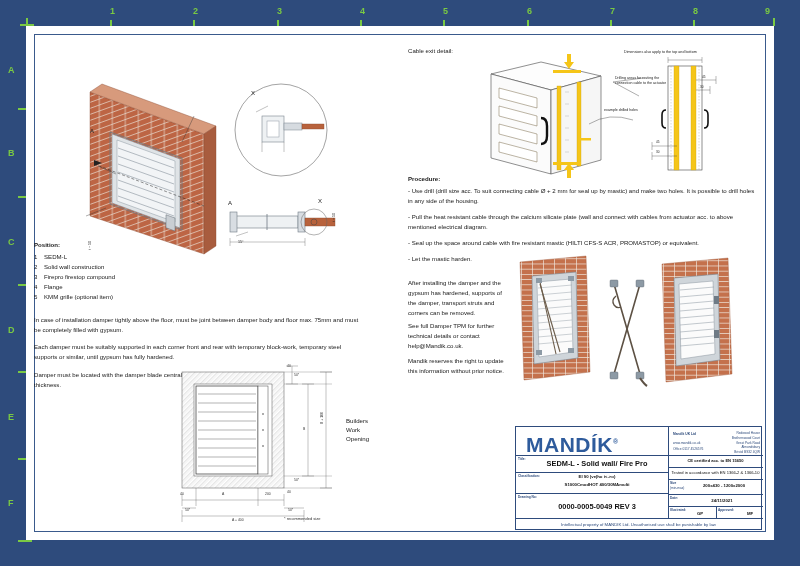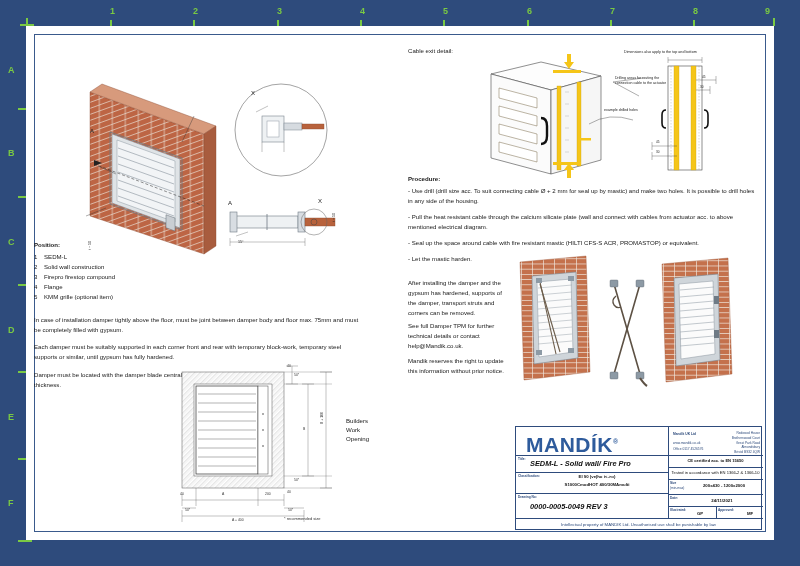--- a/index.html
+++ b/index.html
@@ -37,21 +37,21 @@
   .iso-wrap{position:absolute;}
   
   #titleblock{
     position:absolute;left:489px;top:400px;width:247px;height:104px;
     border:1.1px solid #2e4b7c;background:#fff;box-sizing:border-box;
   }
   .tb-row{position:absolute;box-sizing:border-box;}
   .tb-v{border-left:0.9px solid #2e4b7c;}
   .tb-h{border-top:0.9px solid #2e4b7c;}
   .tb-cap{position:absolute;font-size:3.2px;color:#2e4b7c;font-weight:bold;}
-  .tb-val{position:absolute;font-size:7.4px;color:#111;font-weight:bold;font-style:italic;}
+  .tb-val{position:absolute;font-size:7.4px;color:#111;font-weight:bold;text-align:center;}
   .tb-small{position:absolute;font-size:4.3px;color:#111;text-align:center;}
   .tb-addr{position:absolute;font-size:3.2px;color:#2e4b7c;line-height:1.5;text-align:right;}
   .tb-co{position:absolute;font-size:3.3px;color:#2e4b7c;line-height:1.55;font-weight:bold;}
   .tb-foot{position:absolute;font-size:4.3px;color:#2e4b7c;width:100%;text-align:center;}
   #logo{
     position:absolute;left:10px;top:6px;font-size:21px;font-weight:bold;color:#2e5b9c;
     letter-spacing:0.5px;font-family:"Liberation Sans",sans-serif;
   }
   .dim{position:absolute;font-size:3.4px;color:#333;}
   

